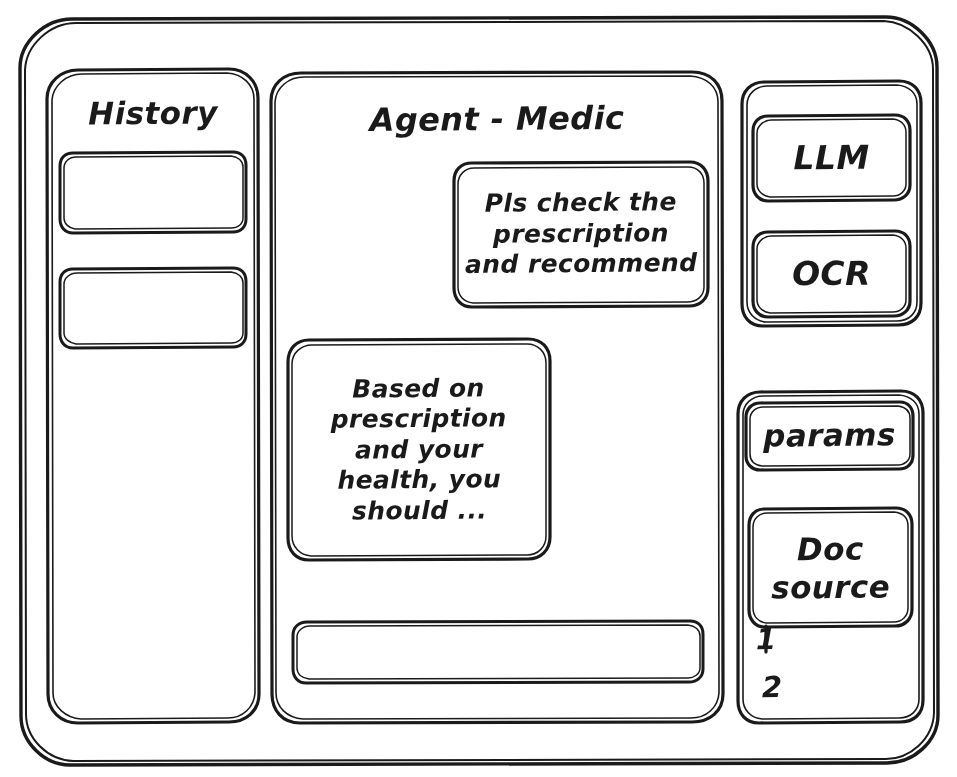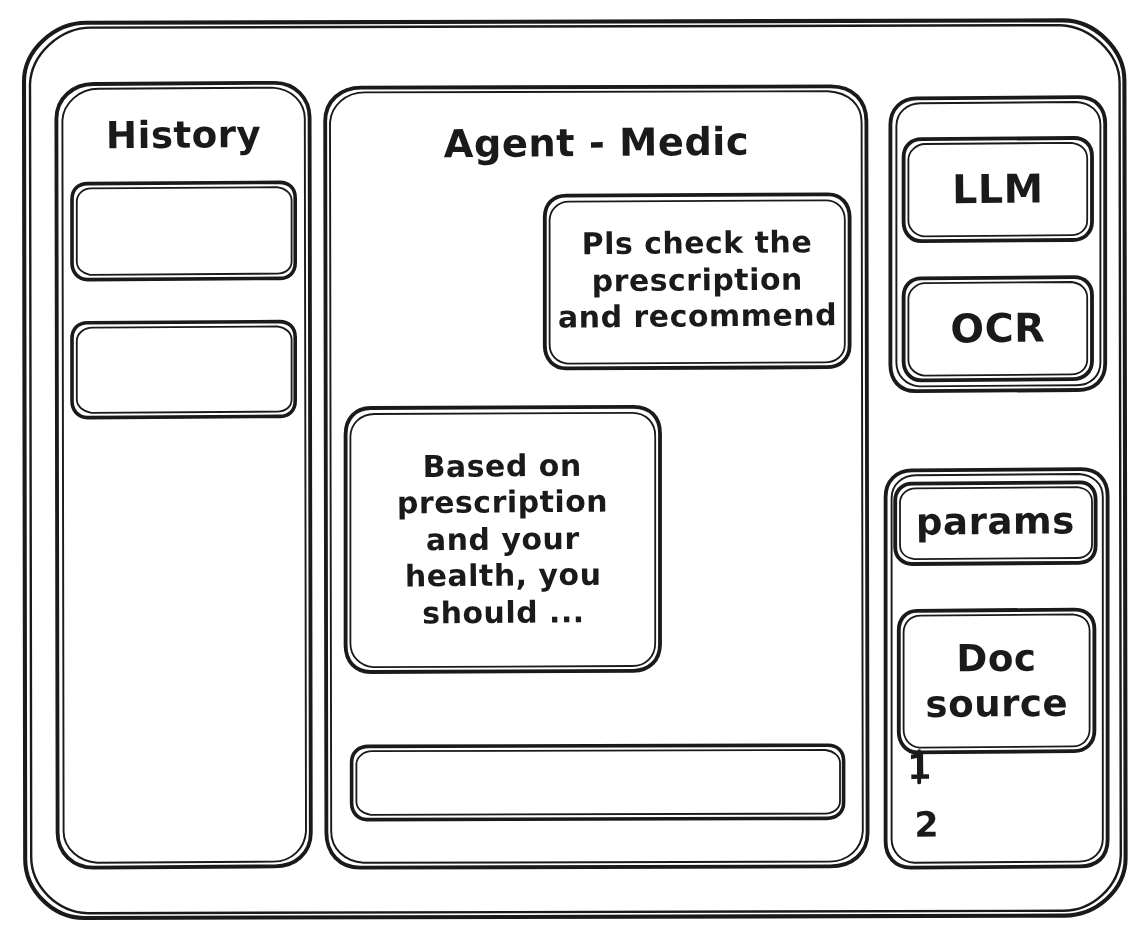--- a/index.html
+++ b/index.html
@@ -10,20 +10,21 @@
   }
   body {
     font-family: "DejaVu Sans", sans-serif;
   }
   #canvas {
     position: relative;
     width: 957px;
     height: 777px;
     background: #ffffff;
     overflow: hidden;
+    font-style: italic;
   }
   #sketch-layer {
     position: absolute;
     left: 0;
     top: 0;
     width: 957px;
     height: 777px;
     pointer-events: none;
   }
   .hit {

